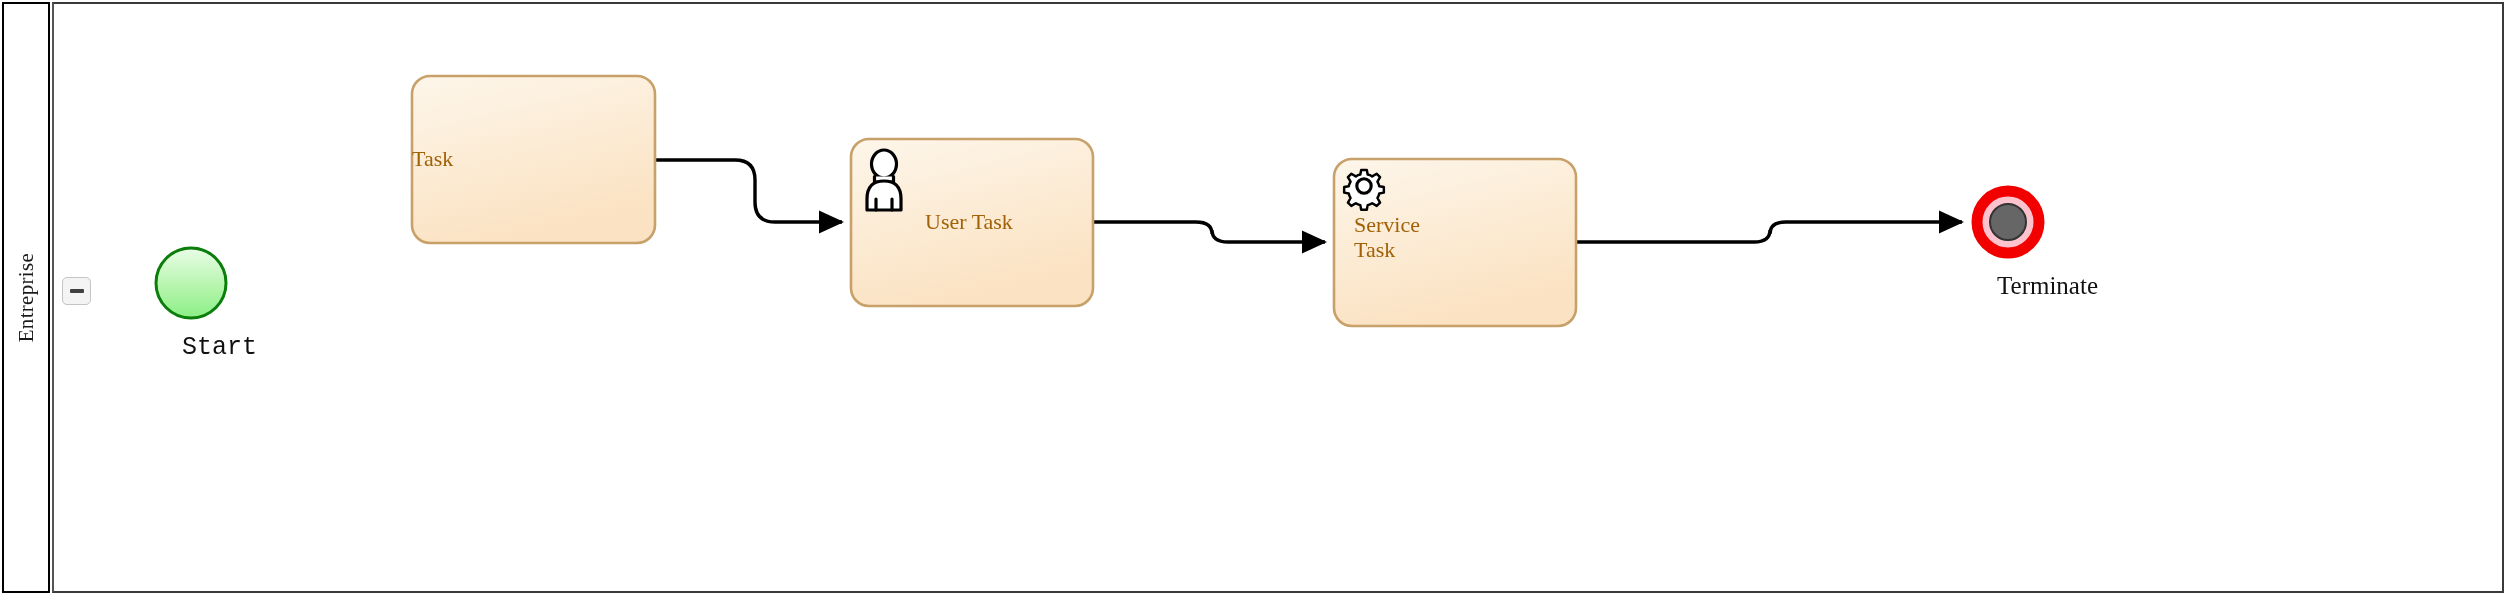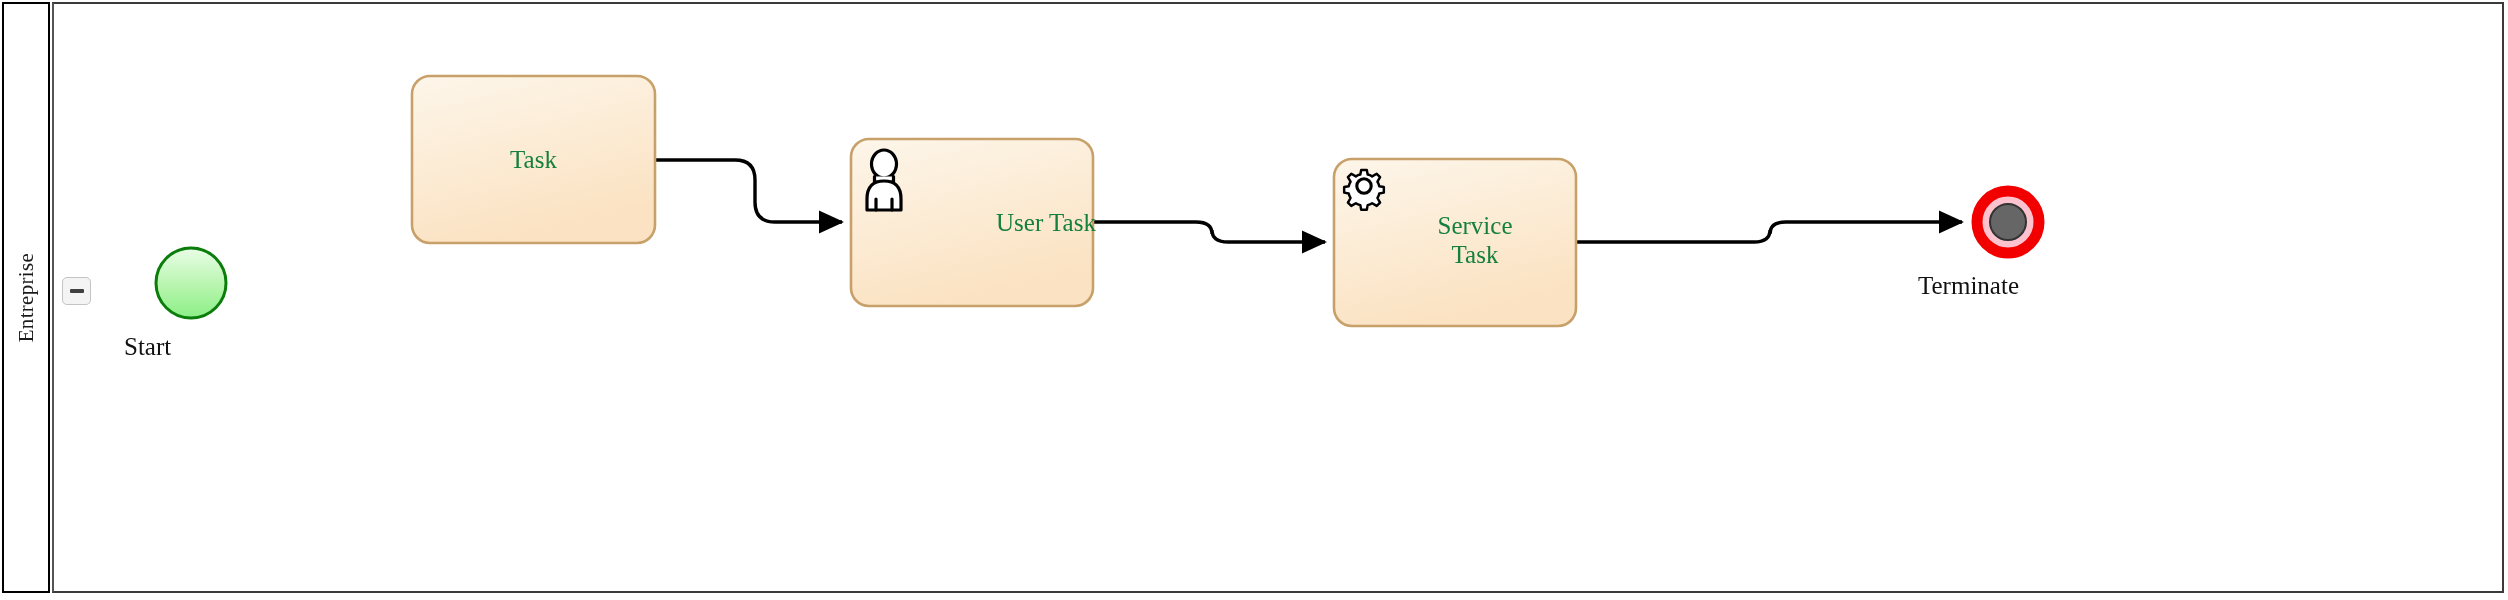--- a/index.html
+++ b/index.html
@@ -95,31 +95,30 @@
     top: 0;
     width: 2508px;
     height: 600px;
     pointer-events: none;
   }
   #flow .clickable { pointer-events: auto; }
 
   
   .node-label {
     position: absolute;
-    text-align: center;
-    color: #15803d;
-    font-size: 25px;
+    color: #a16207;
+    font-size: 22px;
     line-height: 1.15;
     font-family: "Liberation Serif", "DejaVu Serif", serif;
     pointer-events: none;
     white-space: pre-line;
   }
   .ext-label {
     position: absolute;
-    text-align: left;
+    text-align: right;
     color: #111111;
     font-size: 25px;
     font-family: "Liberation Serif", "DejaVu Serif", serif;
   }
 </style>
 </head>
 <body>
 
 <div id="canvas">
 
@@ -198,21 +197,21 @@
         <circle cx="0" cy="-4" r="7.2" fill="#ffffff" stroke="#000000" stroke-width="3.1"></circle>
       </g>
     </g>
 
     <g class="clickable">
       <circle cx="2008" cy="222" r="31" fill="#fcc2ce" stroke="#f20000" stroke-width="11"></circle>
       <circle cx="2008" cy="222" r="18" fill="#666666" stroke="#333333" stroke-width="2"></circle>
     </g>
   </svg>
 
-  <div class="ext-label" style="left:124px; top:333px; width:140px;">Start</div>
+  <div class="ext-label" style="left:117px; top:333px; width:140px;font-family:Liberation Mono, monospace;">Start</div>
 
   <div class="node-label" style="left:412px; top:146px; width:243px;">Task</div>
 
   <div class="node-label" style="left:925px; top:209px; width:242px;">User Task</div>
 
   <div class="node-label" style="left:1354px; top:212px; width:242px;font-family:Liberation Serif, serif;">Service
 Task</div>
 
   <div class="ext-label" style="left:1918px; top:272px; width:180px;">Terminate</div>
 

